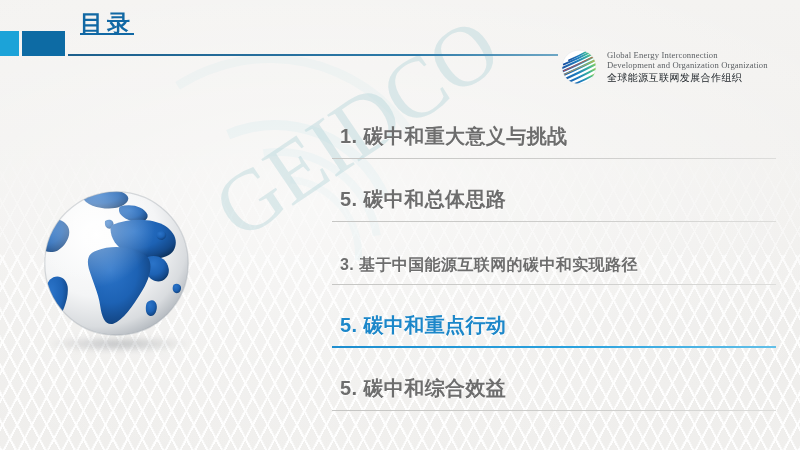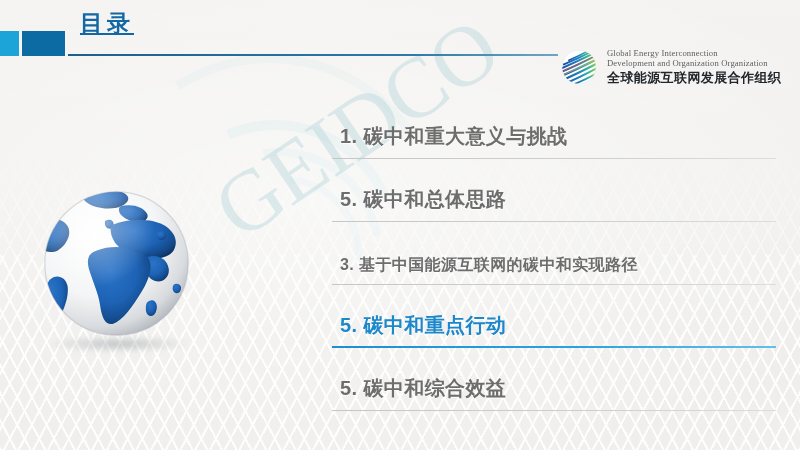--- a/index.html
+++ b/index.html
@@ -124,22 +124,22 @@
     line-height: 1.18;
   }
   .logo-en {
     font-family: "Liberation Serif", "DejaVu Serif", serif;
     font-size: 8.6px;
     color: #5b5f63;
     letter-spacing: 0.15px;
     white-space: nowrap;
   }
   .logo-cn {
-    font-size: 13px;
-    font-weight: bold;
+    font-size: 10px;
+    font-weight: normal;
     color: #20262b;
     letter-spacing: 0.4px;
     margin-top: 2px;
     white-space: nowrap;
   }
 
   
   .globe-wrap {
     position: absolute;
     left: 35px;

